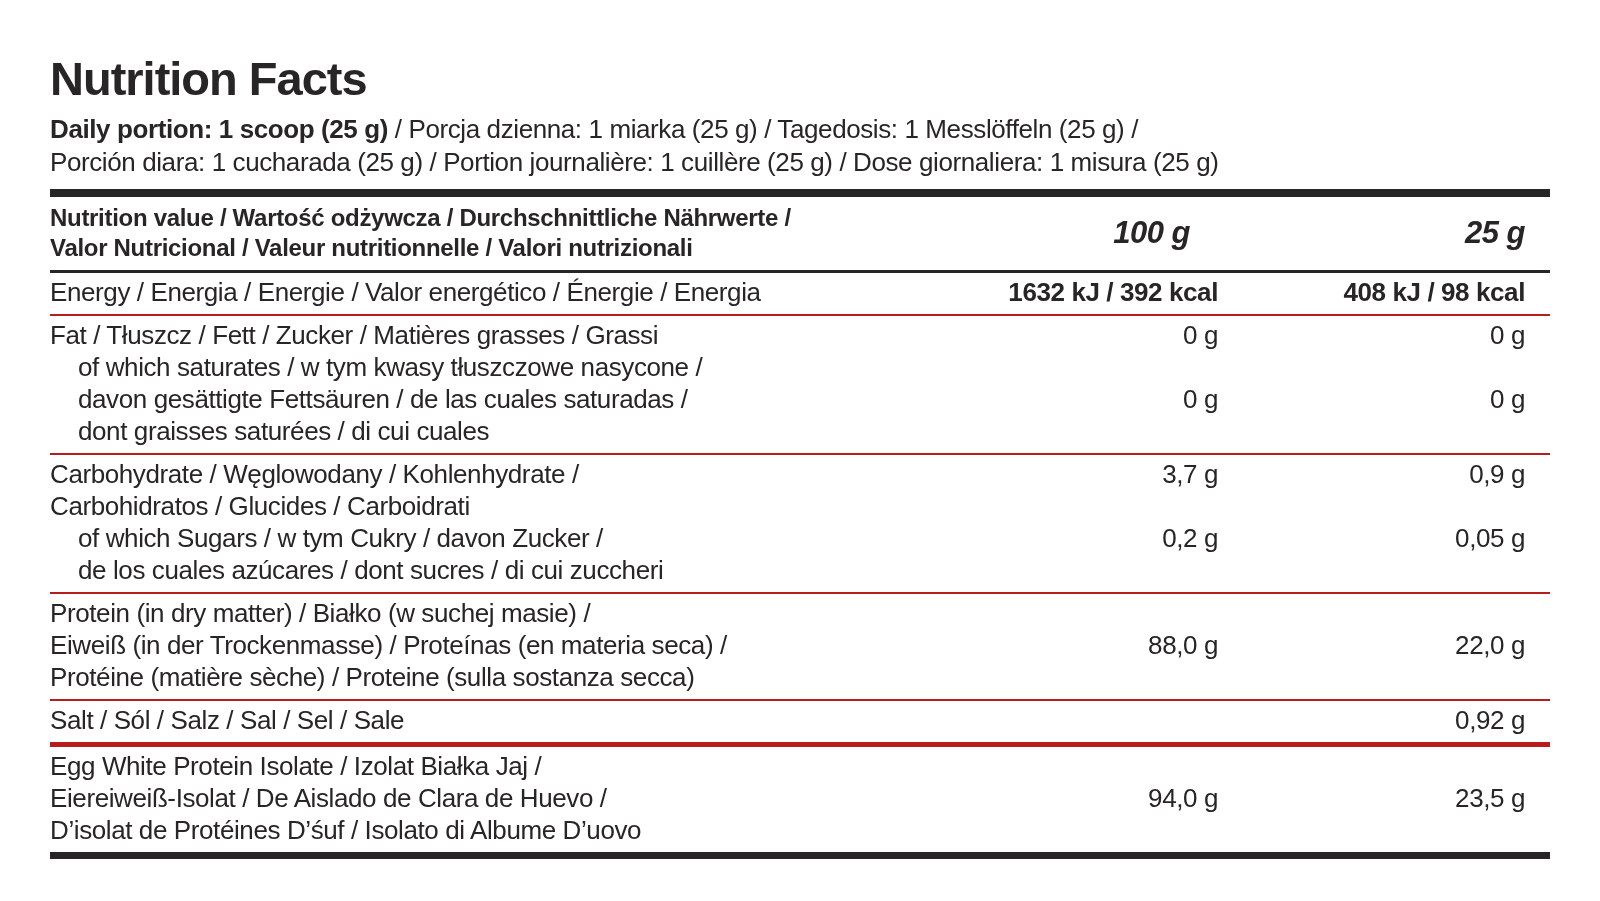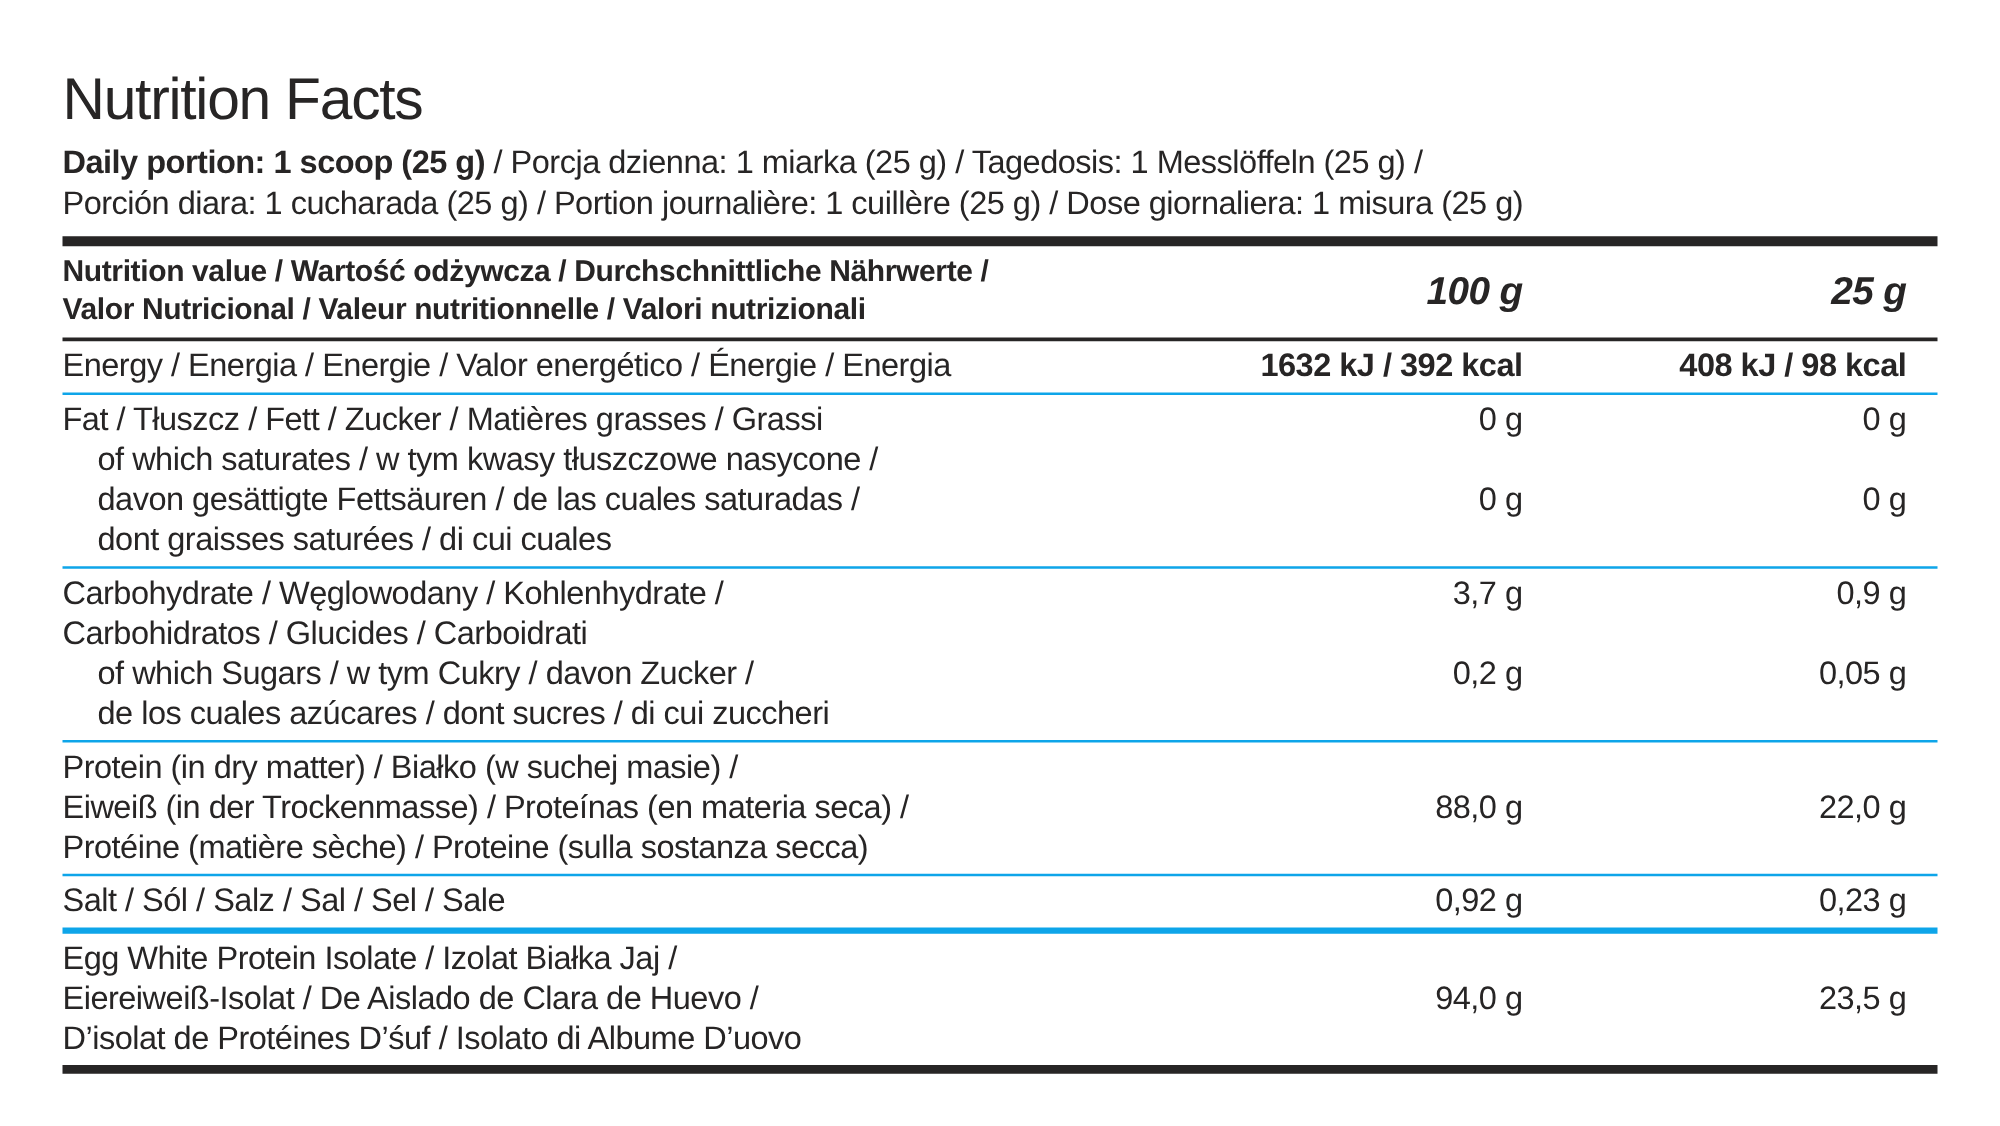--- a/index.html
+++ b/index.html
@@ -8,41 +8,42 @@
     width:1600px;height:901px;
     background:#ffffff;
     color:#272525;
     font-family:"Liberation Sans", sans-serif;
     overflow:hidden;
     box-sizing:border-box;
   }
   .content{padding:54px 50px 0 50px;}
   .title{
     margin:0 0 10px 0;
-    font-size:47px;font-weight:400;
+    font-size:47px;font-weight:700;
     letter-spacing:-1px;line-height:1.05;
     white-space:nowrap;
   }
   .portion{
     margin:0;font-size:26px;line-height:33px;
     letter-spacing:-0.4px;white-space:nowrap;
   }
   .b{font-weight:700;}
   .bar{background:#272525;border:none;}
   .bar-top{height:8px;margin-top:10px;}
   .bar-bottom{height:7px;}
   .header-row{
     display:flex;align-items:center;
     border-bottom:3px solid #272525;
     padding:6px 25px 7px 0;
     font-weight:700;
+    gap:28px;
   }
   .hdr-lbl{flex:1;font-size:24px;line-height:30px;letter-spacing:-0.3px;white-space:nowrap;}
   .hdr-col{font-size:31px;letter-spacing:-0.5px;font-style:italic;}
-  .section{border-bottom:2px solid #0ea5e9;padding:3px 0 6px 0;}
+  .section{border-bottom:2px solid #b91c1c;padding:3px 0 6px 0;}
   .section-salt{border-bottom-width:5px;}
   .section-egg{border-bottom:none;}
   .line{
     display:flex;align-items:baseline;
     padding-right:25px;
     font-size:26px;line-height:32px;
     letter-spacing:-0.4px;
   }
   .lbl{flex:1;min-width:0;white-space:nowrap;}
   .indent{padding-left:28px;}
@@ -141,21 +142,20 @@
         <div class="lbl">Protéine (matière sèche) / Proteine (sulla sostanza secca)</div>
         <div class="v1"></div>
         <div class="v2"></div>
       </div>
     </div>
 
     <div class="section section-salt">
       <div class="line">
         <div class="lbl">Salt / Sól / Salz / Sal / Sel / Sale</div>
         <div class="v1">0,92 g</div>
-        <div class="v2">0,23 g</div>
       </div>
     </div>
 
     <div class="section section-egg">
       <div class="line">
         <div class="lbl">Egg White Protein Isolate / Izolat Białka Jaj /</div>
         <div class="v1"></div>
         <div class="v2"></div>
       </div>
       <div class="line">

